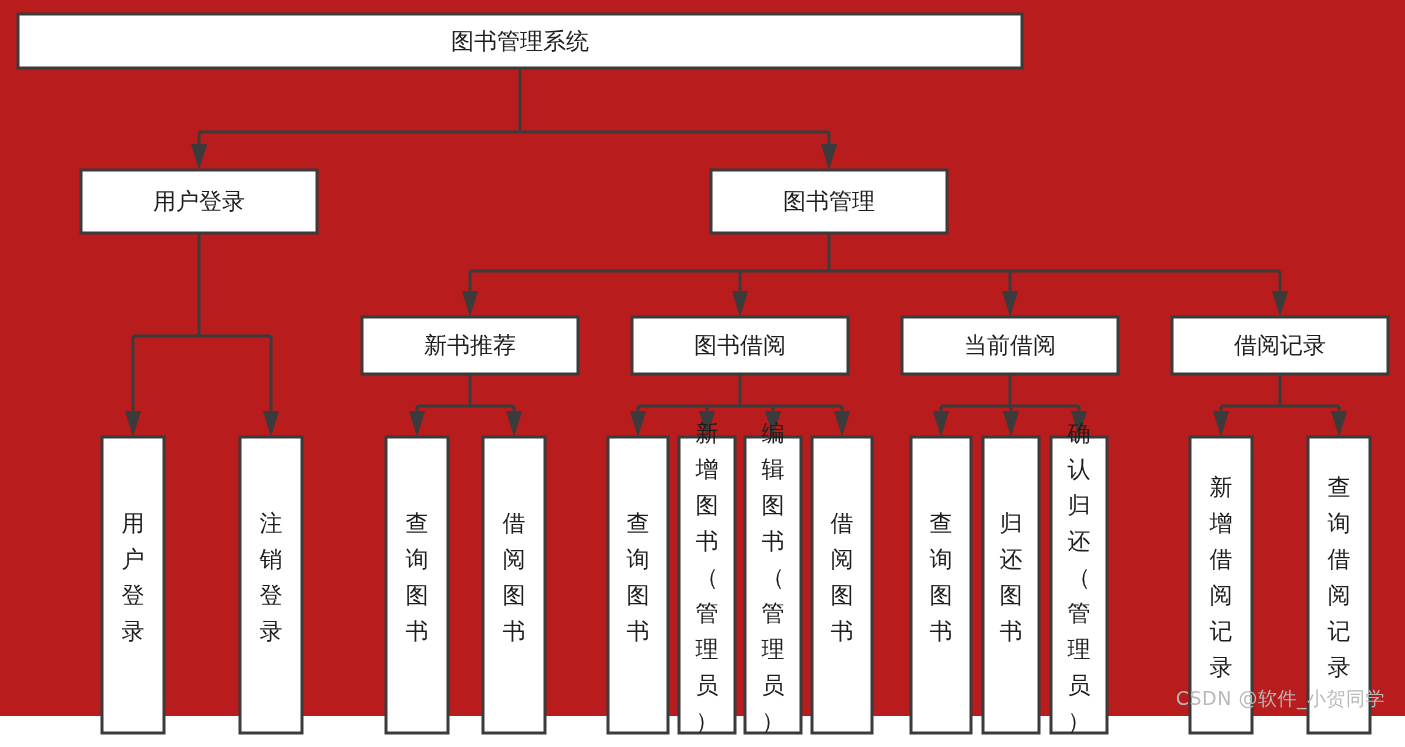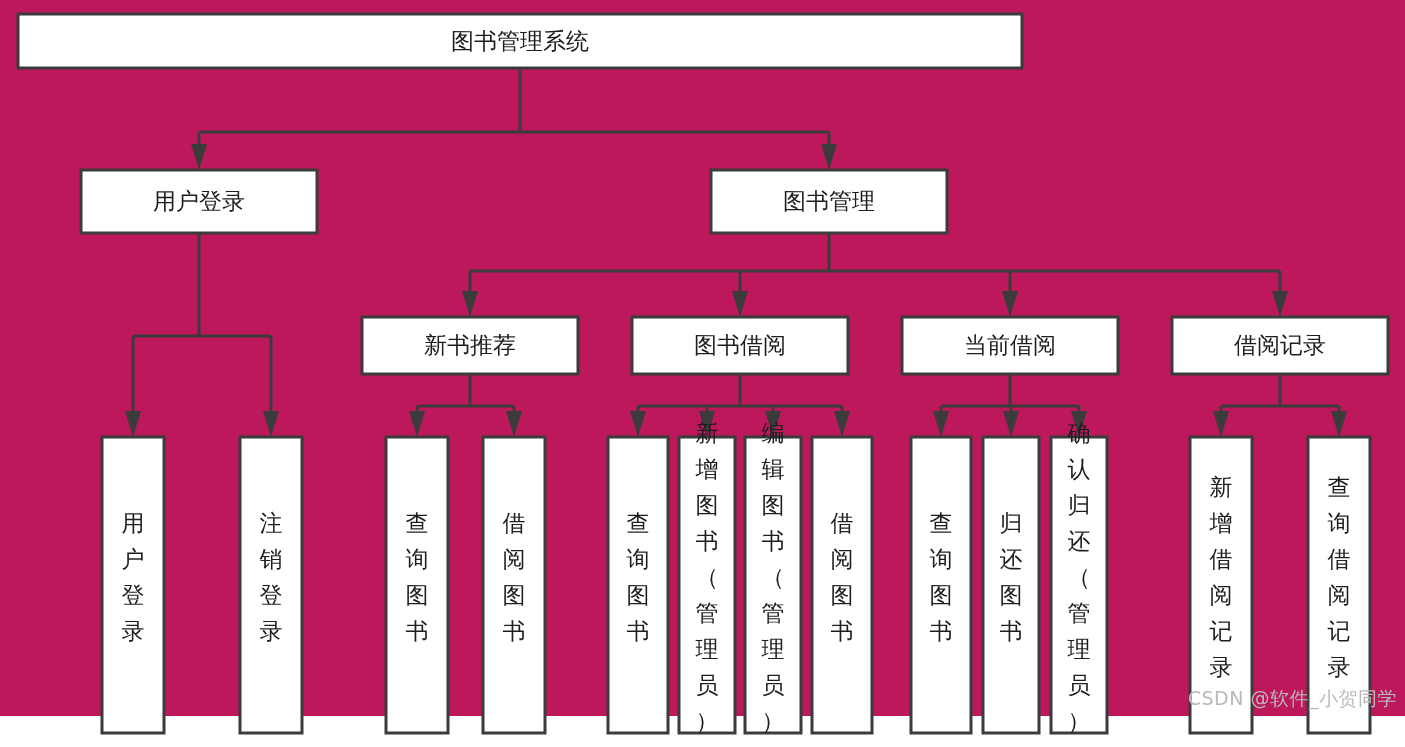--- a/index.html
+++ b/index.html
@@ -11,21 +11,21 @@
   body {
     width: 1405px;
     height: 747px;
     font-family: "DejaVu Sans", "Liberation Sans", sans-serif;
     overflow: hidden;
   }
   #diagram-root {
     position: relative;
     width: 1405px;
     height: 716px;
-    background: #be185d;
+    background: #b91c1c;
   }
   svg#tree-svg {
     position: absolute;
     left: 0;
     top: 0;
     width: 1405px;
     height: 747px;
     display: block;
   }
   .node-rect {
@@ -51,21 +51,21 @@
     dominant-baseline: middle;
   }
   .node-label-v {
     font-family: "DejaVu Sans", "Liberation Sans", sans-serif;
     font-size: 23px;
     fill: #1d1d1d;
     text-anchor: middle;
   }
   .watermark {
     position: absolute;
-    right: 8px;
+    right: 20px;
     bottom: 4px;
     font-family: "DejaVu Sans", "Liberation Sans", sans-serif;
     font-size: 19px;
     color: #b9b9b9;
     letter-spacing: 0.5px;
     white-space: nowrap;
     user-select: none;
   }
 </style>
 </head>

